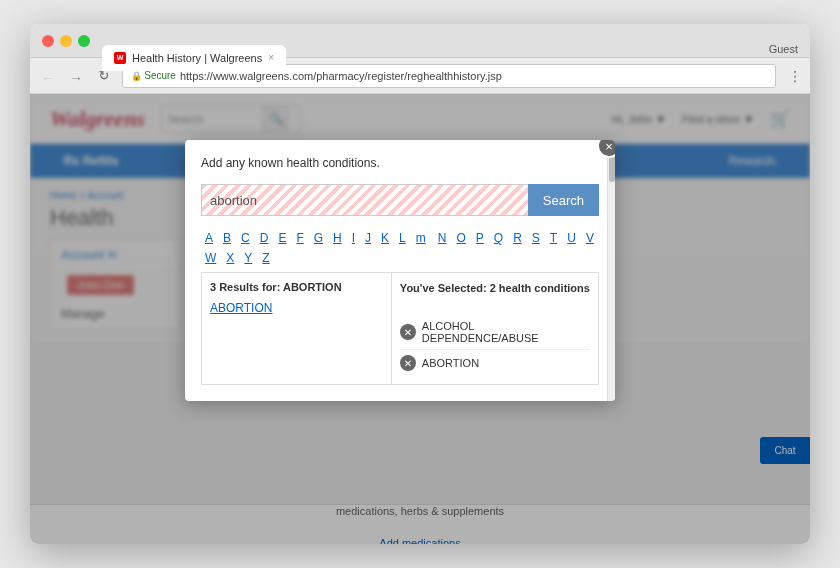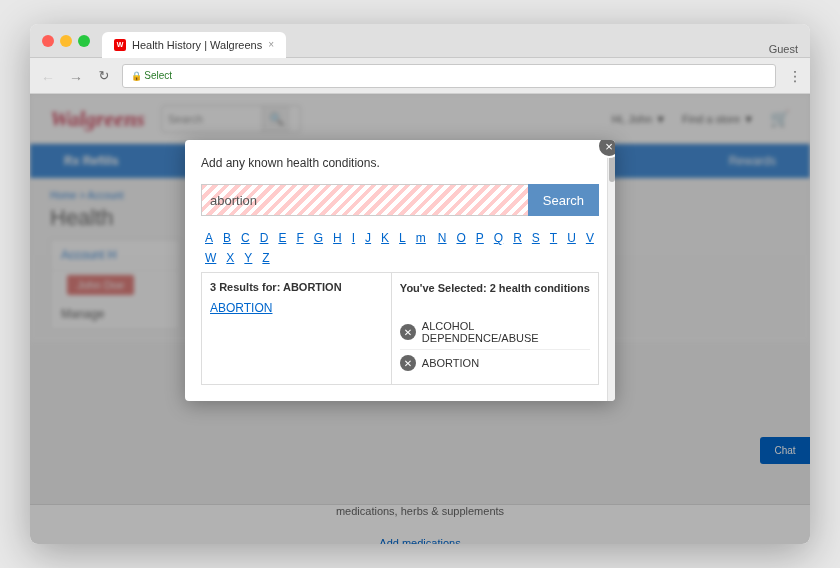--- a/index.html
+++ b/index.html
@@ -54,21 +54,21 @@
       background: white;
       border-radius: 6px 6px 0 0;
       padding: 4px 12px;
       font-size: 11px;
       color: #333;
       display: flex;
       align-items: center;
       gap: 6px;
       height: 26px;
       position: relative;
-      top: 4px;
+      top: 17px;
     }
     .tab-favicon {
       width: 12px;
       height: 12px;
       background: #e00;
       border-radius: 2px;
       display: inline-flex;
       align-items: center;
       justify-content: center;
       color: white;
@@ -480,21 +480,24 @@
     <span class="guest-label">Guest</span>
   </div>
 
   <div class="address-bar">
     <span class="nav-btn disabled">←</span>
     <span class="nav-btn">→</span>
     <span class="refresh-btn nav-btn">↻</span>
     <div class="url-bar">
       <span class="secure-badge">
         <span class="lock-icon">🔒</span>
-        <span>Select</span>
+        <span>Secure</span>
+      </span>
+      <span class="url-text">
+        <span>https://www.walgreens.com/pharmacy/register/reghealthhistory.jsp</span>
       </span>
     </div>
     <span class="menu-dots">⋮</span>
   </div>
 
   <div class="page-content">
 
     <div class="blurred-section">
       <div class="wag-header">
         <span class="wag-logo">Walgreens</span>

